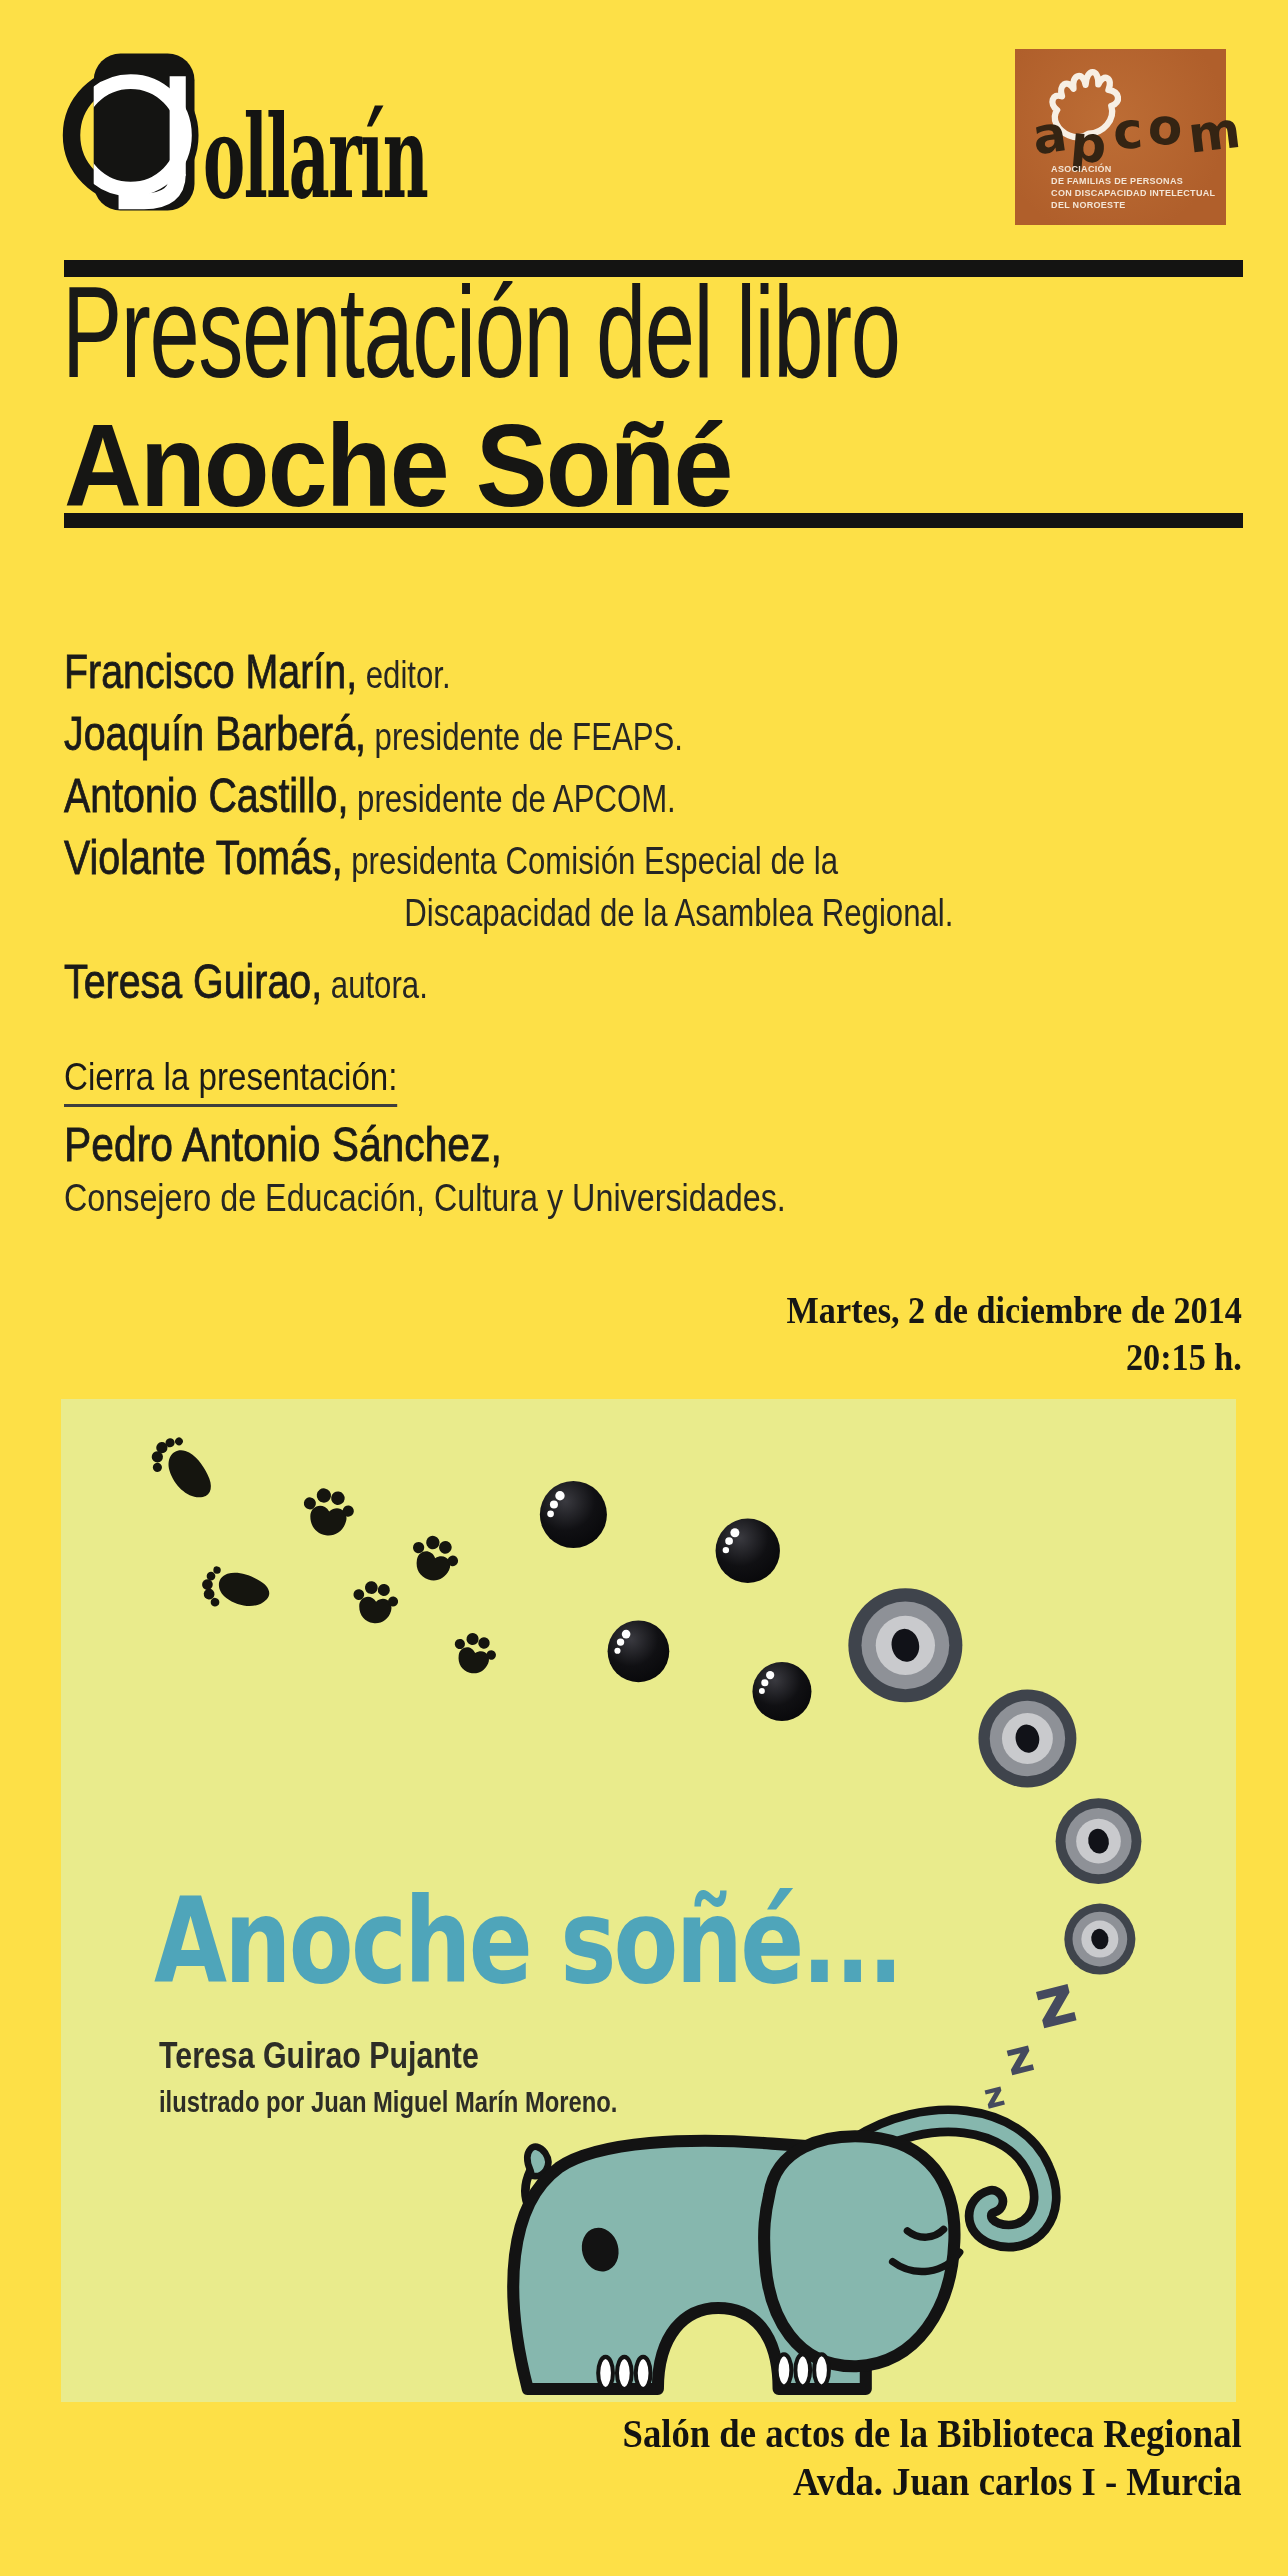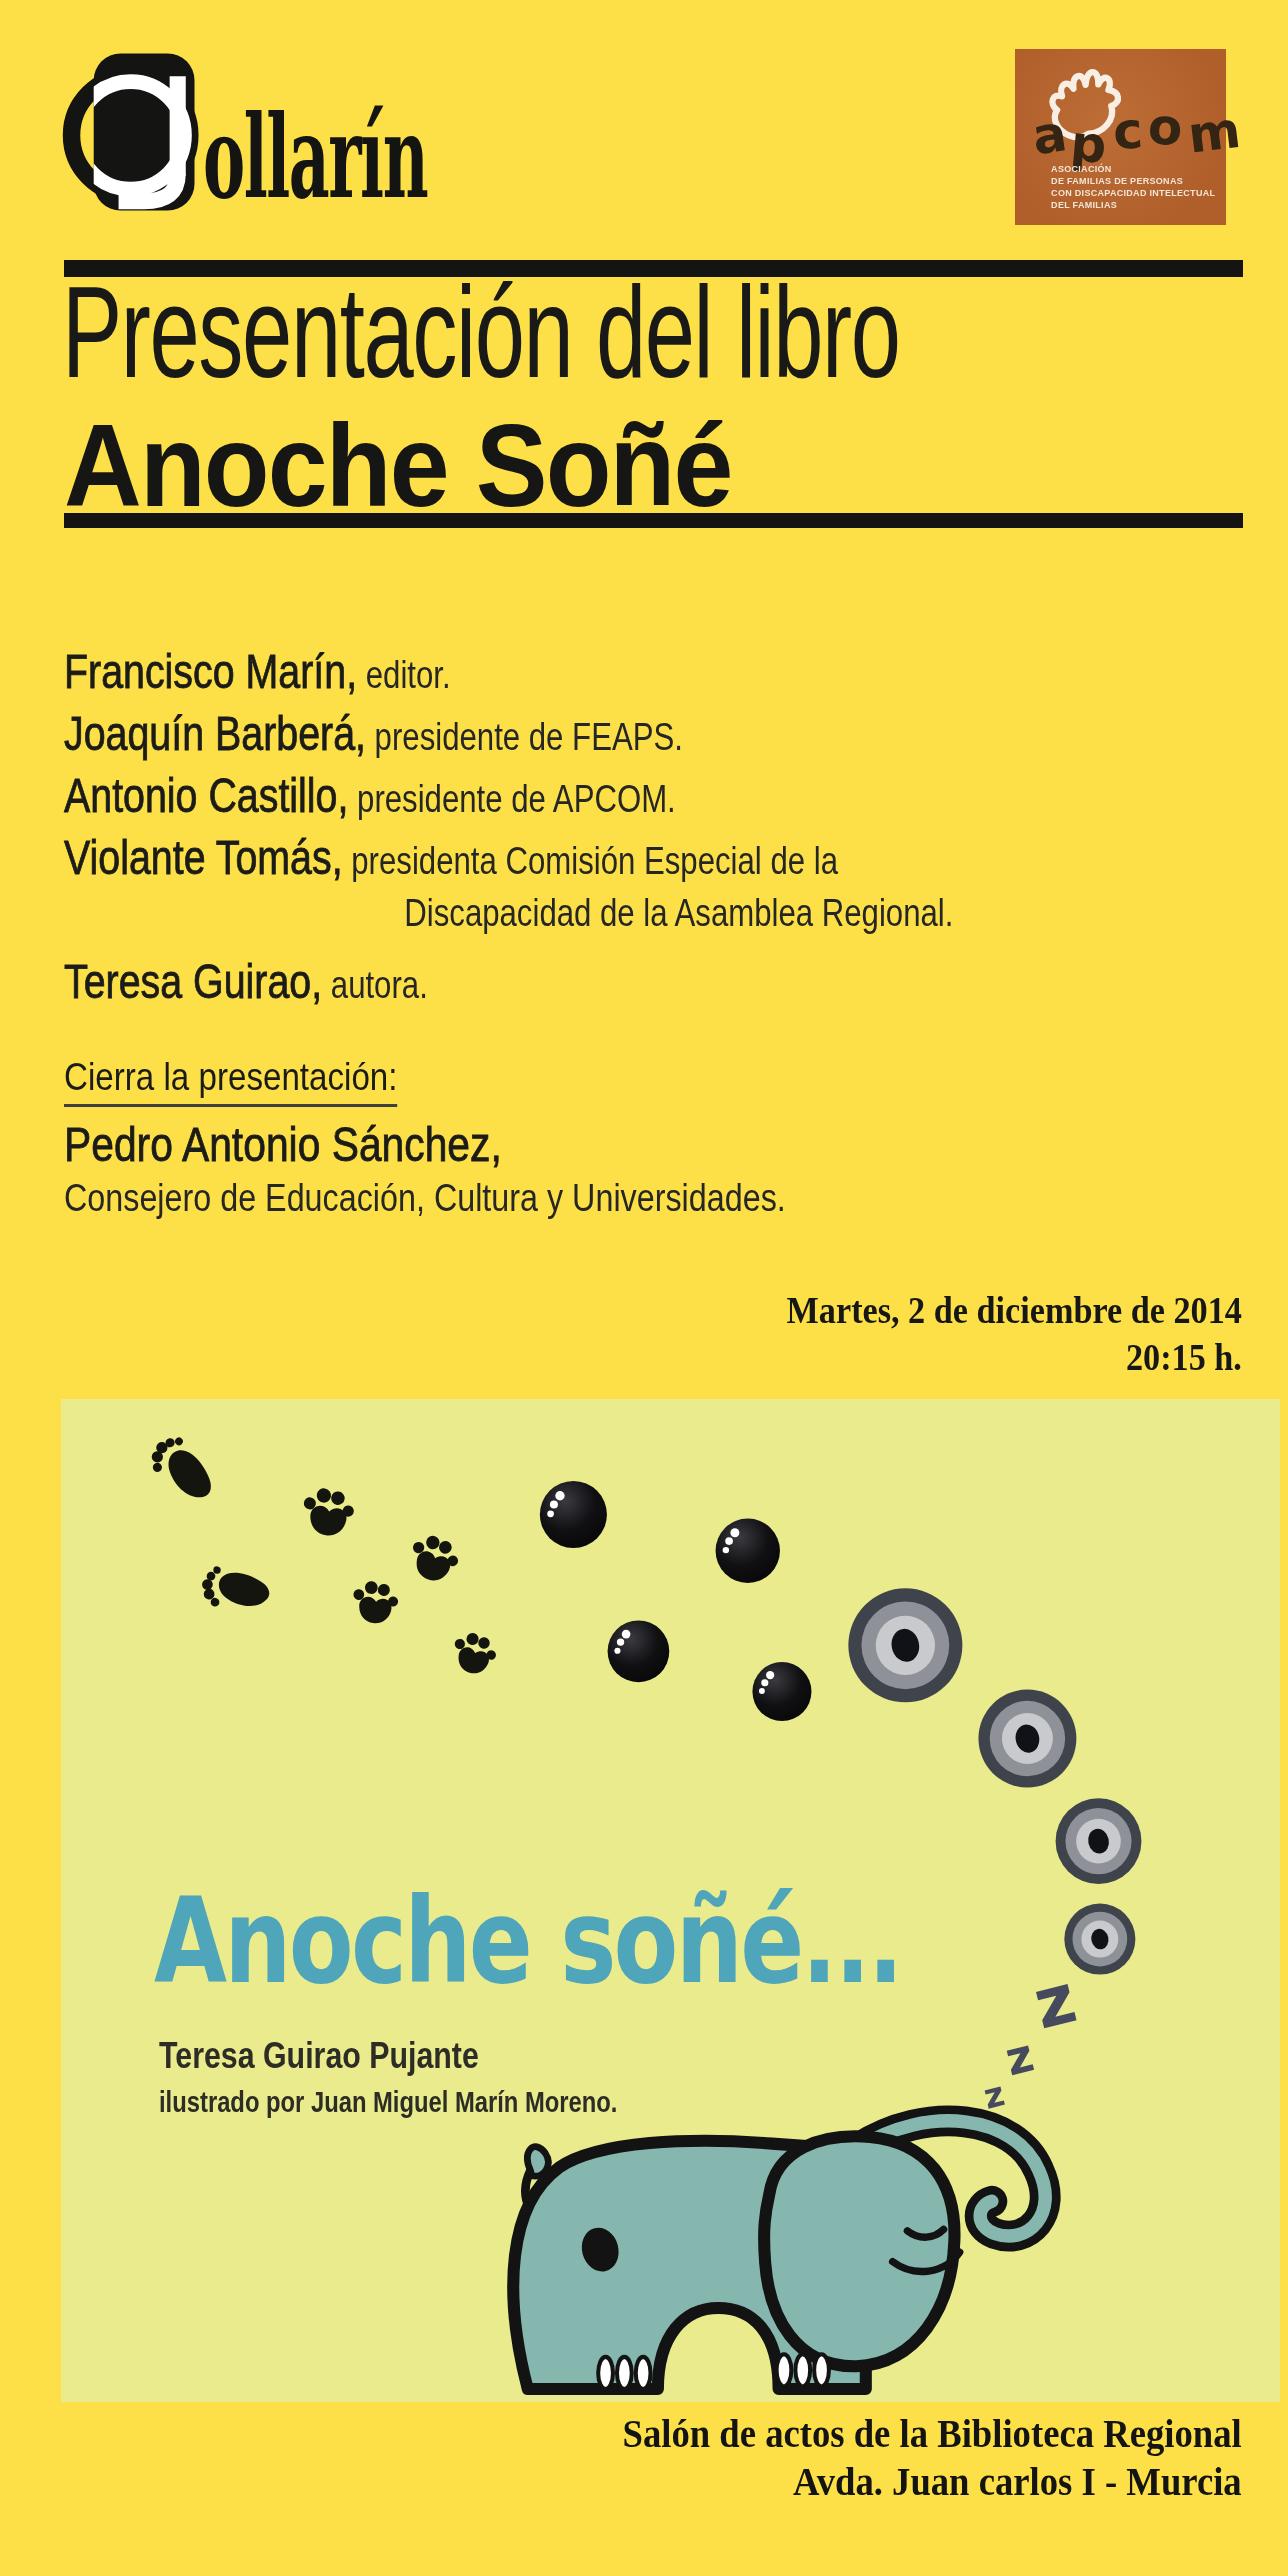--- a/index.html
+++ b/index.html
@@ -52,21 +52,21 @@
 
   
   .datetime{right:46px;top:1287px;text-align:right;font-family:"Liberation Serif",serif;
             font-weight:bold;font-size:38px;line-height:1.24;transform:scaleX(.90);
             transform-origin:right top;color:#171715;}
   .venue{right:46px;top:2410px;text-align:right;font-family:"Liberation Serif",serif;
          font-weight:bold;font-size:39px;line-height:1.22;transform:scaleX(.94);
          transform-origin:right top;color:#141412;}
 
   
-  .poster{left:61px;top:1399px;width:1175px;height:1003px;background:#e9eb8c;padding-left:44px;}
+  .poster{left:61px;top:1399px;width:1175px;height:1003px;background:#e9eb8c;}
   .poster svg.scene{position:absolute;left:0;top:0;}
   .book-title{position:absolute;left:93px;top:483px;font-family:"DejaVu Sans",sans-serif;
               font-weight:bold;font-size:118px;letter-spacing:-3.4px;line-height:1;color:#4fa5ba;
               transform:scaleX(.80);transform-origin:left top;white-space:nowrap;}
   .book-author{position:absolute;left:98px;top:636px;font-size:37px;font-weight:bold;
                color:#2d2d26;transform:scaleX(.82);transform-origin:left top;white-space:nowrap;}
   .book-illustrator{position:absolute;left:98px;top:687px;font-size:29px;font-weight:bold;
                     color:#2d2d26;transform:scaleX(.82);transform-origin:left top;white-space:nowrap;}
   .zzz{position:absolute;font-family:"DejaVu Sans",sans-serif;font-weight:bold;color:#454a5e;
        line-height:1;transform:rotate(-14deg);}
@@ -99,21 +99,21 @@
                C 32 16 46 14 46 30 C 50 12 64 14 60 32 C 68 20 78 28 70 40
                C 82 44 82 56 70 58 C 72 74 56 86 40 84 C 32 88 24 86 18 82 Z" fill="none" stroke="#f7efe4" stroke-width="7" stroke-linejoin="round"></path>
     </svg>
     <div class="apcom-letters">
       <span class="ap-a">a</span><span class="ap-p">p</span><span class="ap-c">c</span><span class="ap-o">o</span><span class="ap-m">m</span>
     </div>
     <div class="apcom-caption">
       <div>ASOCIACIÓN</div>
       <div>DE FAMILIAS DE PERSONAS</div>
       <div>CON DISCAPACIDAD INTELECTUAL</div>
-      <div>DEL FAMILIAS</div>
+      <div>DEL NOROESTE</div>
     </div>
   </div>
 
   <div class="abs bar bar1"></div>
   <div class="abs title1 nowrap">Presentación del libro</div>
   <div class="abs title2 nowrap">Anoche Soñé</div>
   <div class="abs bar bar2"></div>
 
   <div class="abs speakers">
     <div class="speaker-row">

